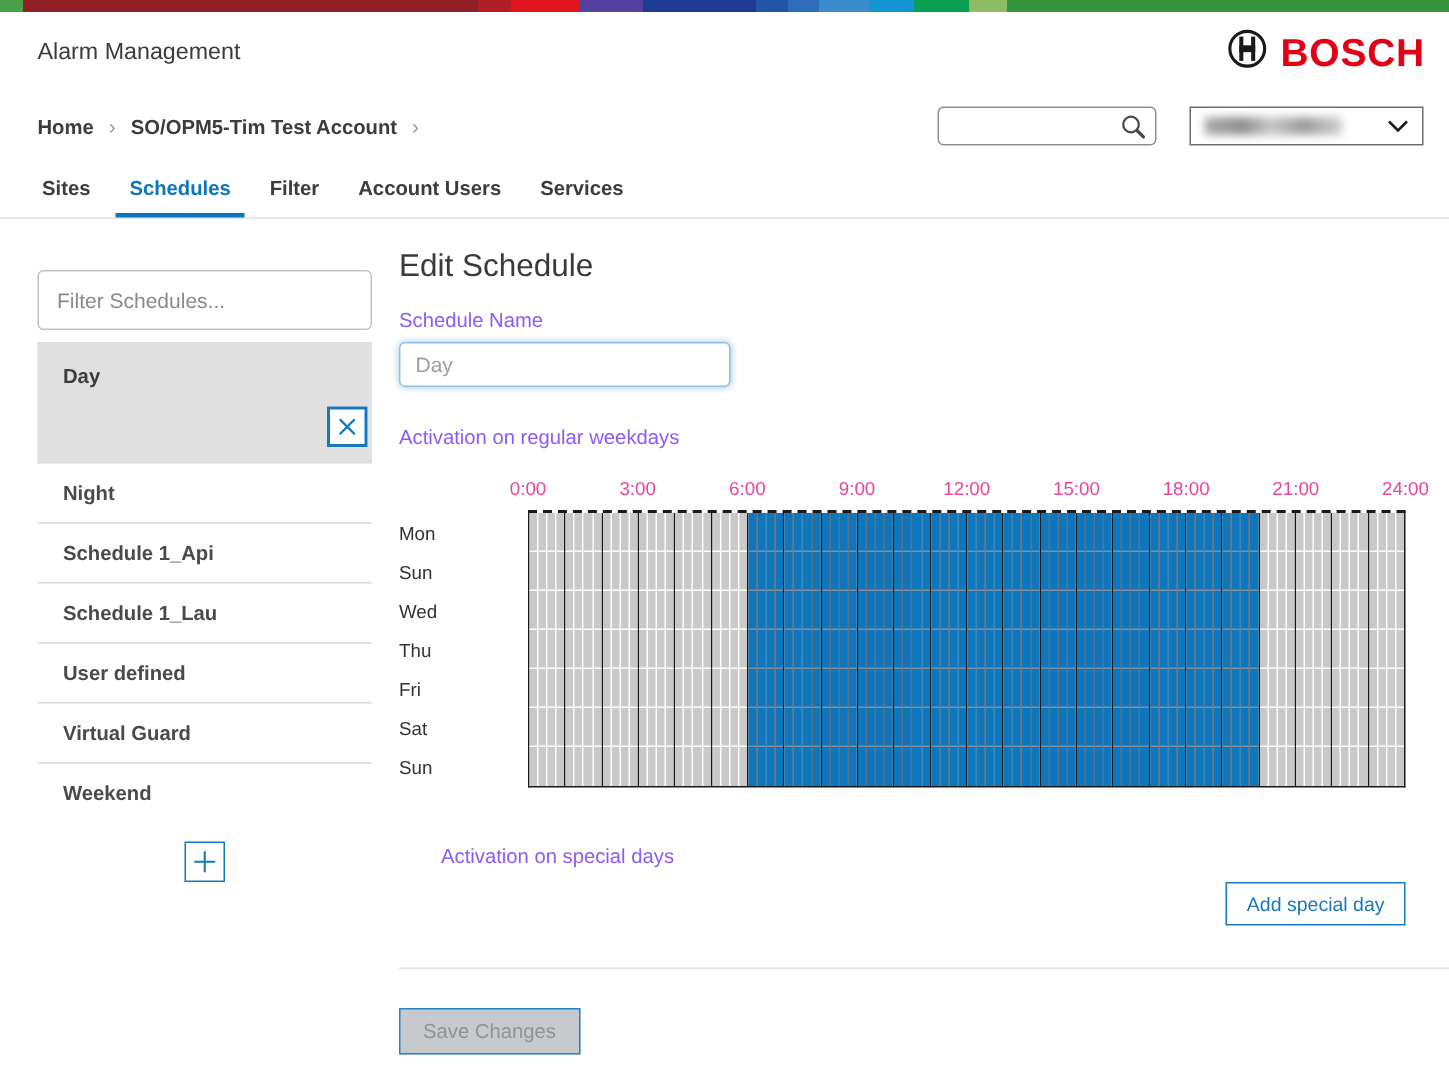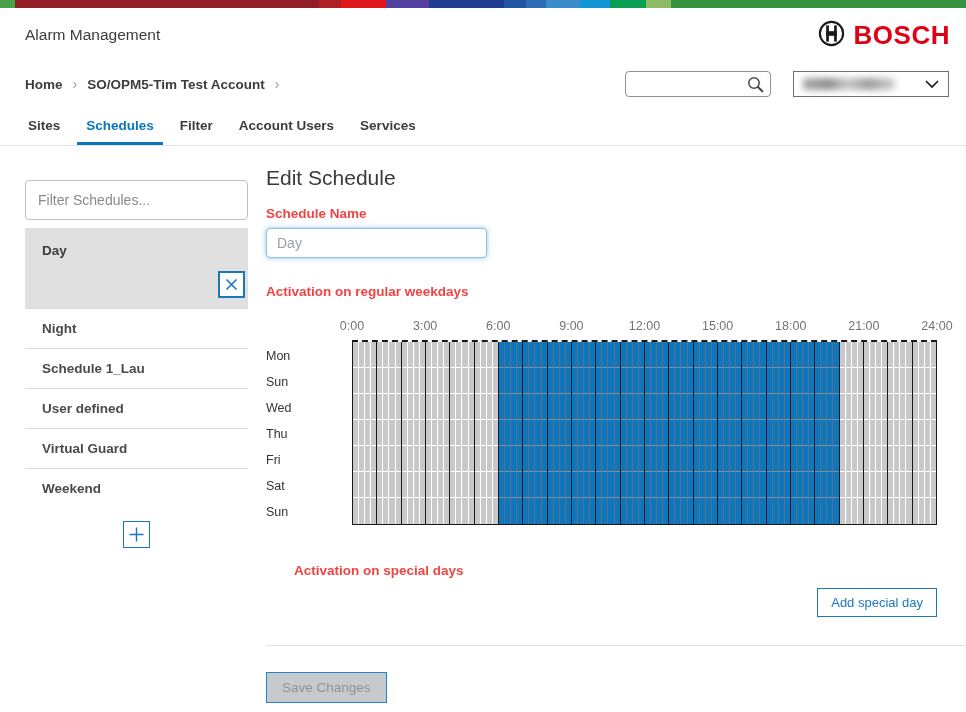--- a/index.html
+++ b/index.html
@@ -66,31 +66,31 @@
   .remove-btn{ position:absolute; right:3px; bottom:10px; width:27px; height:27px;
     background:#fff; border:2px solid #1778be; display:flex; align-items:center;
     justify-content:center; cursor:pointer; padding:0; }
   .side-item{ height:40px; line-height:40px; border-top:1px solid #dadada; font-weight:700;
     font-size:13.5px; color:#4a4a4a; padding-left:17px; cursor:pointer; }
   .add-row{ display:flex; justify-content:center; margin-top:13px; }
   .add-btn{ width:27px; height:27px; border:1.5px solid #1778be; background:#fff;
     display:flex; align-items:center; justify-content:center; cursor:pointer; padding:0; }
   
   .page-title{ font-size:21px; font-weight:400; color:#3a3a3a; margin:0 0 16px; }
-  .field-label,.section-label{ font-size:13.5px; font-weight:700; color:#ef4444; }
+  .field-label,.section-label{ font-size:13.5px; font-weight:400; color:#8b5cf6; }
   .name-input{ display:block; width:221px; height:30px; margin-top:7px; border:1px solid #8ec3e6;
     border-radius:4px; box-shadow:0 0 5px rgba(23,120,190,.45); color:#9aa0a5;
     font-size:14px; padding:0 10px; outline:none; font-family:inherit; }
   .weekdays-label{ margin-top:26px; }
   
   .sched{ display:flex; margin-top:20px; }
   .day-col{ width:86px; padding-top:24px; }
   .day-label{ height:26px; line-height:26px; font-size:12.5px; color:#333; }
   .ticks{ position:relative; height:16px; margin-bottom:5px; width:585px;
-    font-size:12.5px; color:#737373; }
+    font-size:12.5px; color:#ec4899; }
   .tick{ position:absolute; transform:translateX(-50%); white-space:nowrap; }
   .grid{ width:585px; border:1px solid #1a1a1a; border-top:2px dashed #1a1a1a; background:#fff; }
   .grow{ display:flex; height:26px; }
   .hour{ flex:1; display:flex; border-right:1px solid #1a1a1a; }
   .hour:last-child{ border-right:none; }
   .q{ flex:1; cursor:pointer; }
   .grid .grow:last-child .q{ border-bottom:none !important; }
   
   .special-label{ margin-top:38px;margin-left:28px; }
   .special-row{ width:671px; display:flex; justify-content:flex-end; margin-top:10px; }
@@ -165,20 +165,21 @@
       <button class="remove-btn">
         <span style="display:flex;">
           <svg width="13" height="13" viewBox="0 0 13 13">
             <path d="M1.5 1.5 L11.5 11.5 M11.5 1.5 L1.5 11.5" stroke="#1778be" stroke-width="1.6"></path>
           </svg>
         </span>
       </button>
     </div>
     <div id="side-list">
         <div class="side-item">Night</div>
+        <div class="side-item">Schedule 1_Api</div>
         <div class="side-item">Schedule 1_Lau</div>
         <div class="side-item">User defined</div>
         <div class="side-item">Virtual Guard</div>
         <div class="side-item">Weekend</div>
       </div>
     <div class="add-row">
       <button class="add-btn">
         <span style="display:flex;">
           <svg width="15" height="15" viewBox="0 0 15 15">
             <path d="M7.5 0.5 V14.5 M0.5 7.5 H14.5" stroke="#1778be" stroke-width="1.4"></path>

